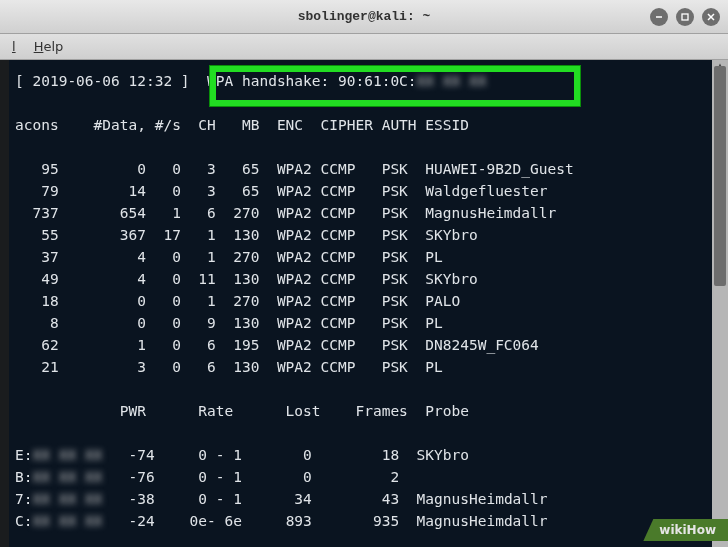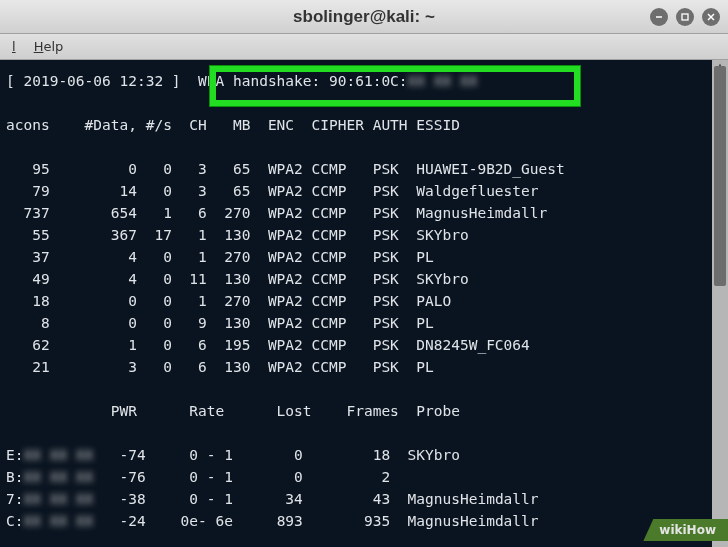--- a/index.html
+++ b/index.html
@@ -14,22 +14,22 @@
     }
     .titlebar {
       height: 34px;
       background: linear-gradient(#e8e8e8, #d0d0d0);
       display: flex;
       align-items: center;
       border-bottom: 1px solid #a0a0a0;
       position: relative;
     }
     .title {
-      font-family: Liberation Sans, sans-serif;
-      font-size: 17px;
+      font-family: Liberation Mono, monospace;
+      font-size: 13px;
       font-weight: bold;
       color: #333;
       position: absolute;
       left: 50%;
       transform: translateX(-50%);
     }
     .win-controls {
       position: absolute;
       right: 8px;
       display: flex;
@@ -69,20 +69,21 @@
     .terminal {
       background: #0a1420;
       color: #e0e4e8;
       height: 100%;
       overflow: hidden;
       padding: 10px 0 10px 0;
       white-space: pre;
       font-size: 14.5px;
       line-height: 22px;
       position: relative;
+      margin-left: 9px;
     }
     .scrollbar {
       position: absolute;
       right: 0;
       top: 0;
       width: 16px;
       height: 100%;
       background: #b6b6b6;
     }
     .scroll-thumb {

